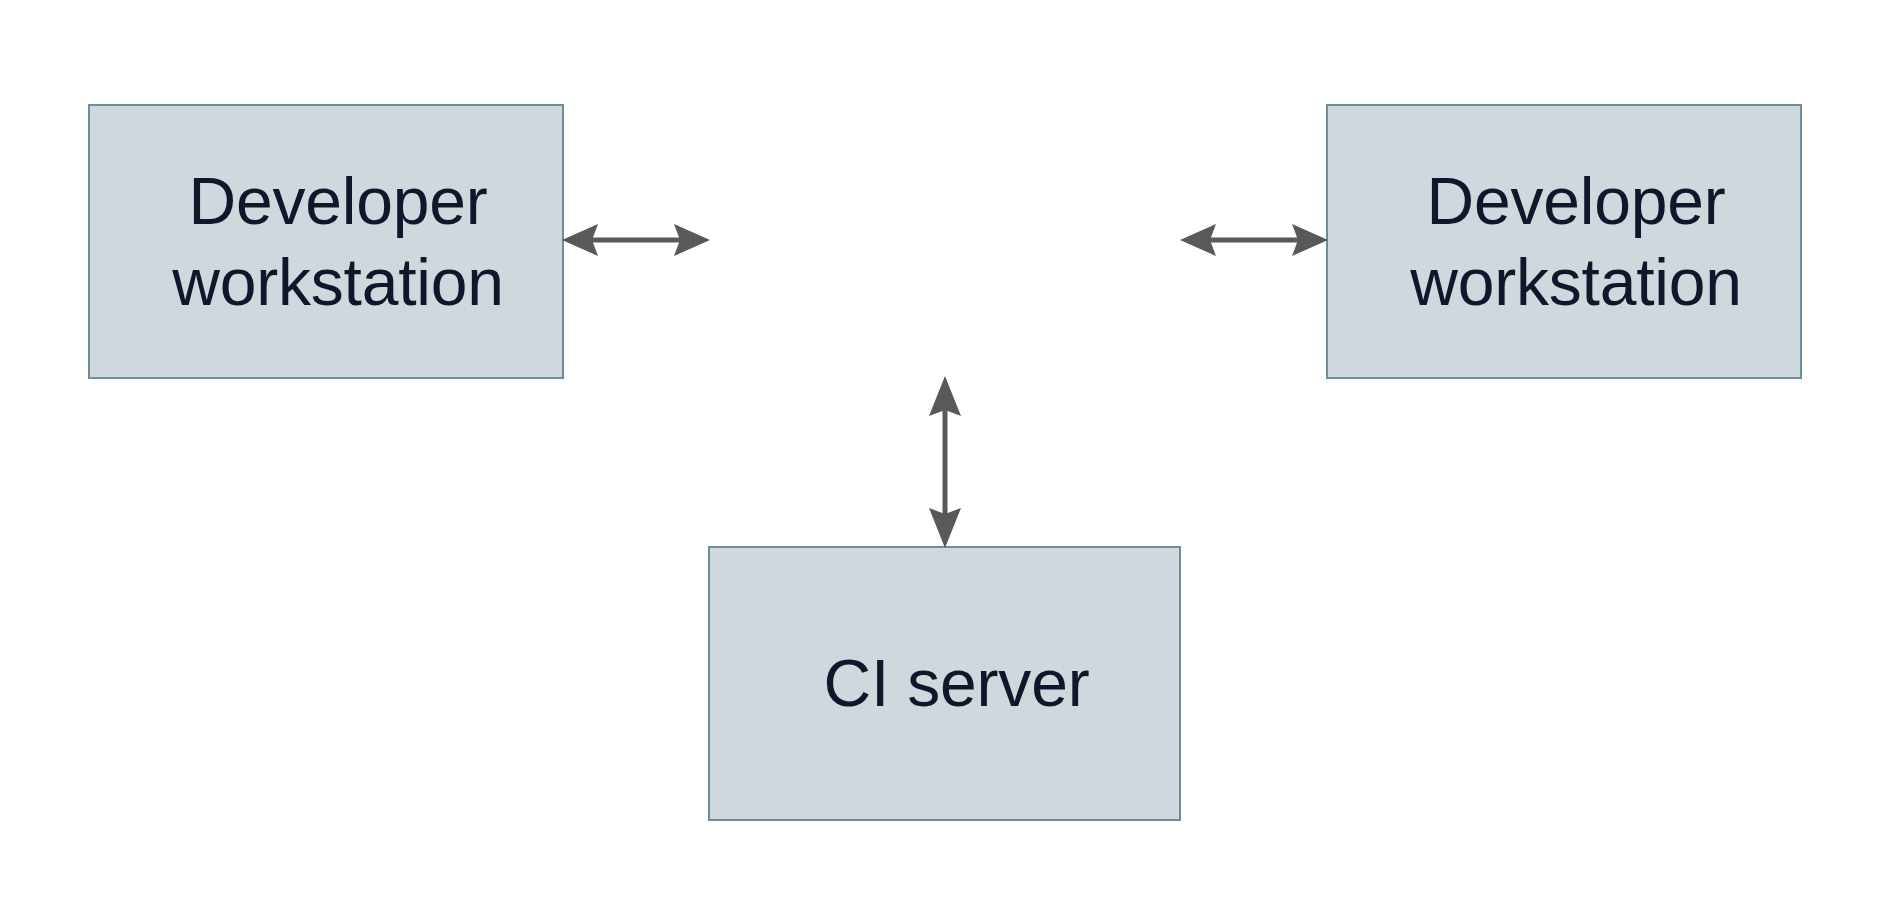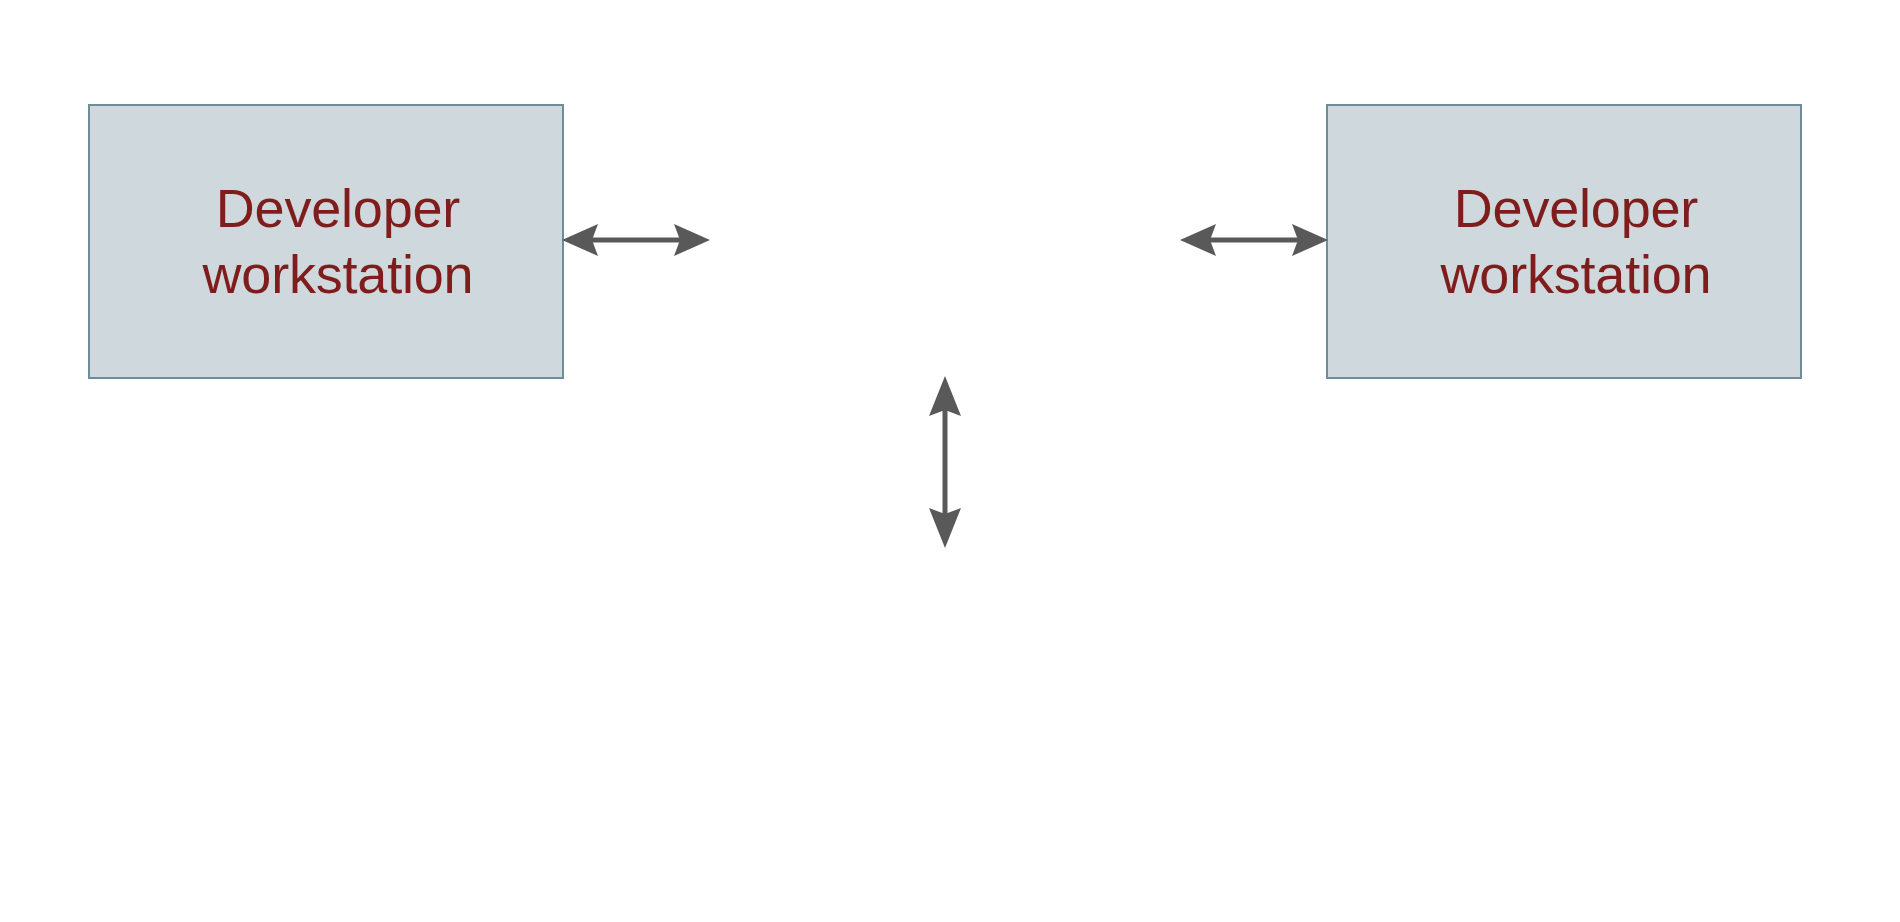--- a/index.html
+++ b/index.html
@@ -20,22 +20,22 @@
     position: absolute;
     box-sizing: border-box;
     background: #CFD8DC;
     border: 2px solid #6F8C99;
     display: flex;
     align-items: center;
     justify-content: center;
     text-align: center;
   }
   .node-label {
-    color: #7f1d1d;
-    font-size: 54px;
+    color: #0f172a;
+    font-size: 66px;
     line-height: 1.22;
     font-weight: 400;
     letter-spacing: -0.2px;
     white-space: pre-line;
     padding: 0 2px;
     margin-left: 24px;
   }
   #node-dev-left  { left: 88px;   top: 104px; width: 476px; height: 275px; }
   #node-cache     { left: 707px;  top: 104px; width: 473px; height: 275px; }
   #node-dev-right { left: 1326px; top: 104px; width: 476px; height: 275px; }
@@ -58,20 +58,23 @@
     <span class="node-label">Developer
 workstation</span>
   </div>
 
 
   <div class="node" id="node-dev-right">
     <span class="node-label">Developer
 workstation</span>
   </div>
 
+  <div class="node" id="node-ci">
+    <span class="node-label">CI server</span>
+  </div>
 
   <svg class="edge" id="edge-left-cache" viewBox="0 0 152 56">
     <g fill="#595959" stroke="none">
       <rect x="30" y="25.5" width="92" height="5"></rect>
       <polygon points="2,28 38,12 32,28 38,44"></polygon>
       <polygon points="150,28 114,12 120,28 114,44"></polygon>
     </g>
   </svg>
 
   <svg class="edge" id="edge-cache-right" viewBox="0 0 152 56">

